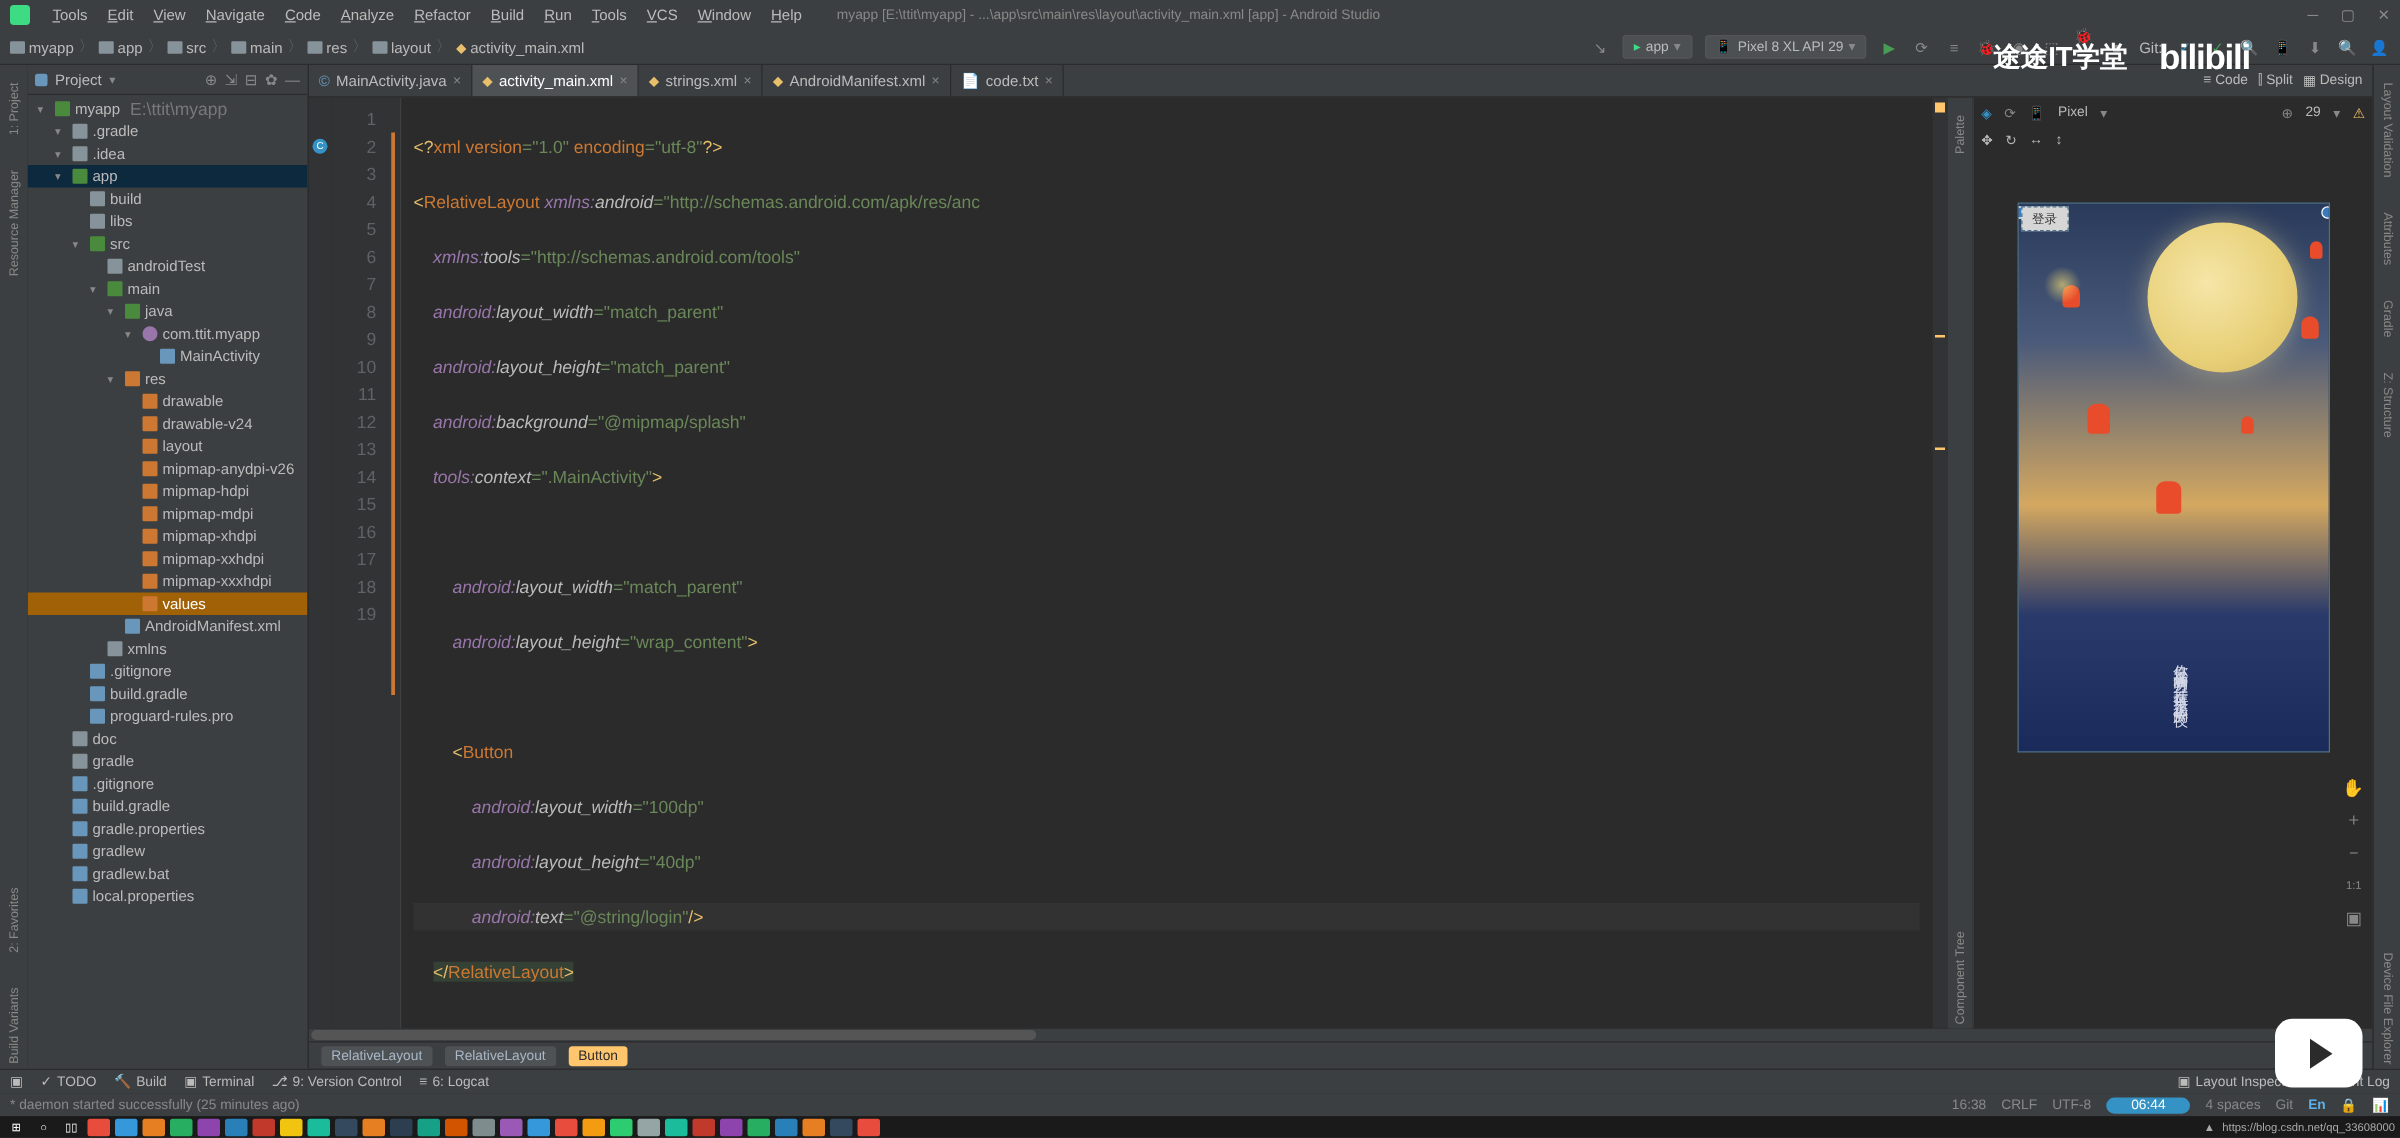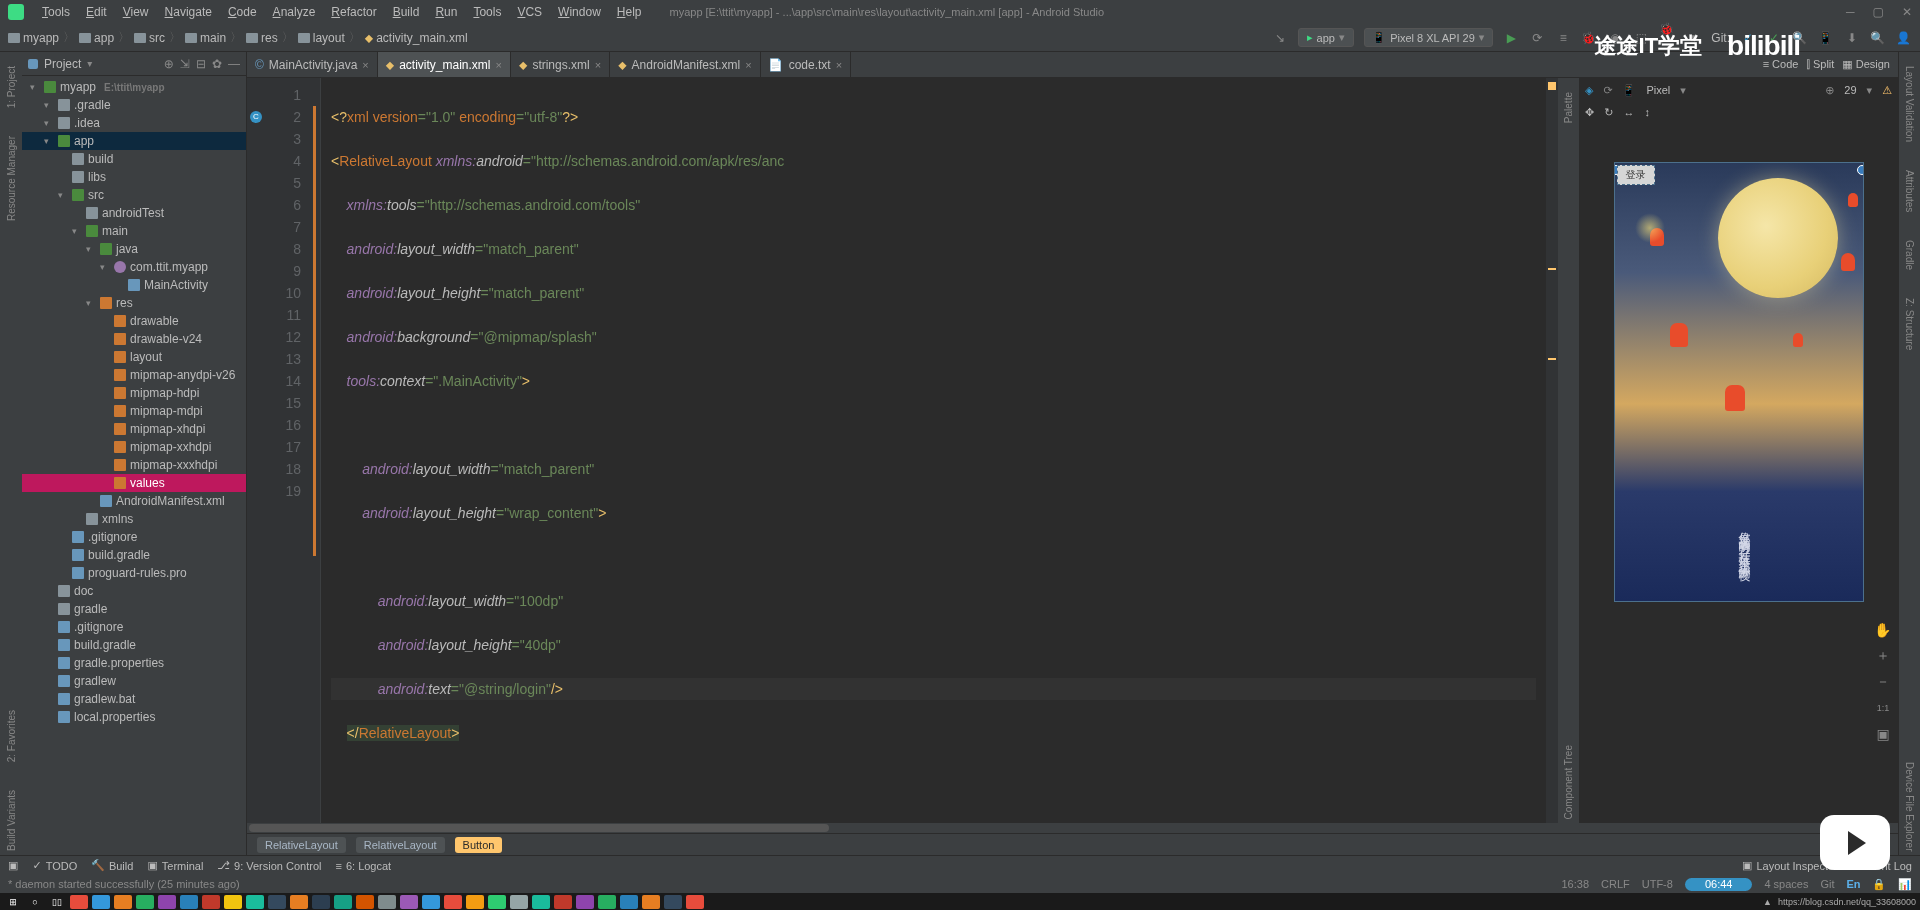--- a/index.html
+++ b/index.html
@@ -39,31 +39,31 @@
 
 
 .project-panel { width: 225px; background: #3c3f41; border-right: 1px solid #2b2b2b; display: flex; flex-direction: column; font-size: 12px; overflow: hidden; }
 .project-header { height: 24px; background: #3c3f41; border-bottom: 1px solid #2b2b2b; display: flex; align-items: center; padding: 0 6px; gap: 6px; }
 .project-header .title { font-weight: normal; }
 .project-header .dd { color: #888; font-size: 10px; }
 .project-header .hdr-icons { margin-left: auto; display: flex; gap: 6px; color: #888; }
 .project-header .hdr-icons span { cursor: pointer; font-size: 12px; }
 .tree { flex: 1; overflow-y: auto; padding: 2px 0; }
 .tree-item { display: flex; align-items: center; height: 18px; padding-left: 4px; gap: 4px; cursor: pointer; white-space: nowrap; }
-.tree-item.selected { background: #be185d; color: #fff; }
+.tree-item.selected { background: #a16207; color: #fff; }
 .tree-item.sel2 { background: #0d293e; }
 .tree-item .indent { display: inline-block; }
 .tree-item .arrow { width: 10px; font-size: 9px; color: #888; }
 .tree-item .ic { width: 12px; height: 12px; display: inline-flex; align-items: center; justify-content: center; font-size: 10px; }
 .tree-item .ic.folder { background: #87939a; border-radius: 1px; }
 .tree-item .ic.module { background: #4a8a3d; border-radius: 1px; }
 .tree-item .ic.pkg { background: #9876aa; border-radius: 6px; }
 .tree-item .ic.resfolder { background: #cc7832; border-radius: 1px; }
 .tree-item .ic.file { background: #6897bb; border-radius: 1px; }
-.tree-item .path-suffix { color: #787878; font-size: 10px; margin-left: 4px; font-weight: bold; }
+.tree-item .path-suffix { color: #787878; font-size: 14px; margin-left: 4px; }
 
 
 .editor-area { flex: 1; display: flex; flex-direction: column; background: #2b2b2b; overflow: hidden; }
 .tabs { height: 26px; background: #3c3f41; display: flex; align-items: center; font-size: 12px; border-bottom: 1px solid #2b2b2b; overflow: hidden; }
 .tab { padding: 0 8px; height: 100%; display: flex; align-items: center; gap: 5px; border-right: 1px solid #2b2b2b; cursor: pointer; }
 .tab.active { background: #4e5254; color: #fff; }
 .tab .close { color: #888; font-size: 11px; }
 .tab .java-ic { color: #6897bb; }
 .editor-split { flex: 1; display: flex; overflow: hidden; }
 
@@ -563,20 +563,21 @@
 <div class="line"><span class="tag">&lt;</span><span class="kw">RelativeLayout </span><span class="attr-ns">xmlns:</span><span class="attr-name">android</span><span class="val">="http://schemas.android.com/apk/res/anc</span></div>
 <div class="line">    <span class="attr-ns">xmlns:</span><span class="attr-name">tools</span><span class="val">="http://schemas.android.com/tools"</span></div>
 <div class="line">    <span class="attr-ns">android:</span><span class="attr-name">layout_width</span><span class="val">="match_parent"</span></div>
 <div class="line">    <span class="attr-ns">android:</span><span class="attr-name">layout_height</span><span class="val">="match_parent"</span></div>
 <div class="line">    <span class="attr-ns">android:</span><span class="attr-name">background</span><span class="val">="@mipmap/splash"</span></div>
 <div class="line">    <span class="attr-ns">tools:</span><span class="attr-name">context</span><span class="val">=".MainActivity"</span><span class="tag">&gt;</span></div>
 <div class="line"></div>
 <div class="line">        <span class="attr-ns">android:</span><span class="attr-name">layout_width</span><span class="val">="match_parent"</span></div>
 <div class="line">        <span class="attr-ns">android:</span><span class="attr-name">layout_height</span><span class="val">="wrap_content"</span><span class="tag">&gt;</span></div>
 <div class="line"></div>
+<div class="line">        <span class="tag">&lt;</span><span class="kw">Button</span></div>
 <div class="line">            <span class="attr-ns">android:</span><span class="attr-name">layout_width</span><span class="val">="100dp"</span></div>
 <div class="line">            <span class="attr-ns">android:</span><span class="attr-name">layout_height</span><span class="val">="40dp"</span></div>
 <div class="line caret-line">            <span class="attr-ns">android:</span><span class="attr-name">text</span><span class="val">="@string/login"</span><span class="tag">/&gt;</span></div>
 <div class="line">    <span class="hl"><span class="tag">&lt;/</span><span class="kw">RelativeLayout</span><span class="tag">&gt;</span></span></div>
 
 
         </div>
         <div class="err-strip">
           <div class="warn-sq"></div>
           <div class="mark" style="top:190px"></div>

